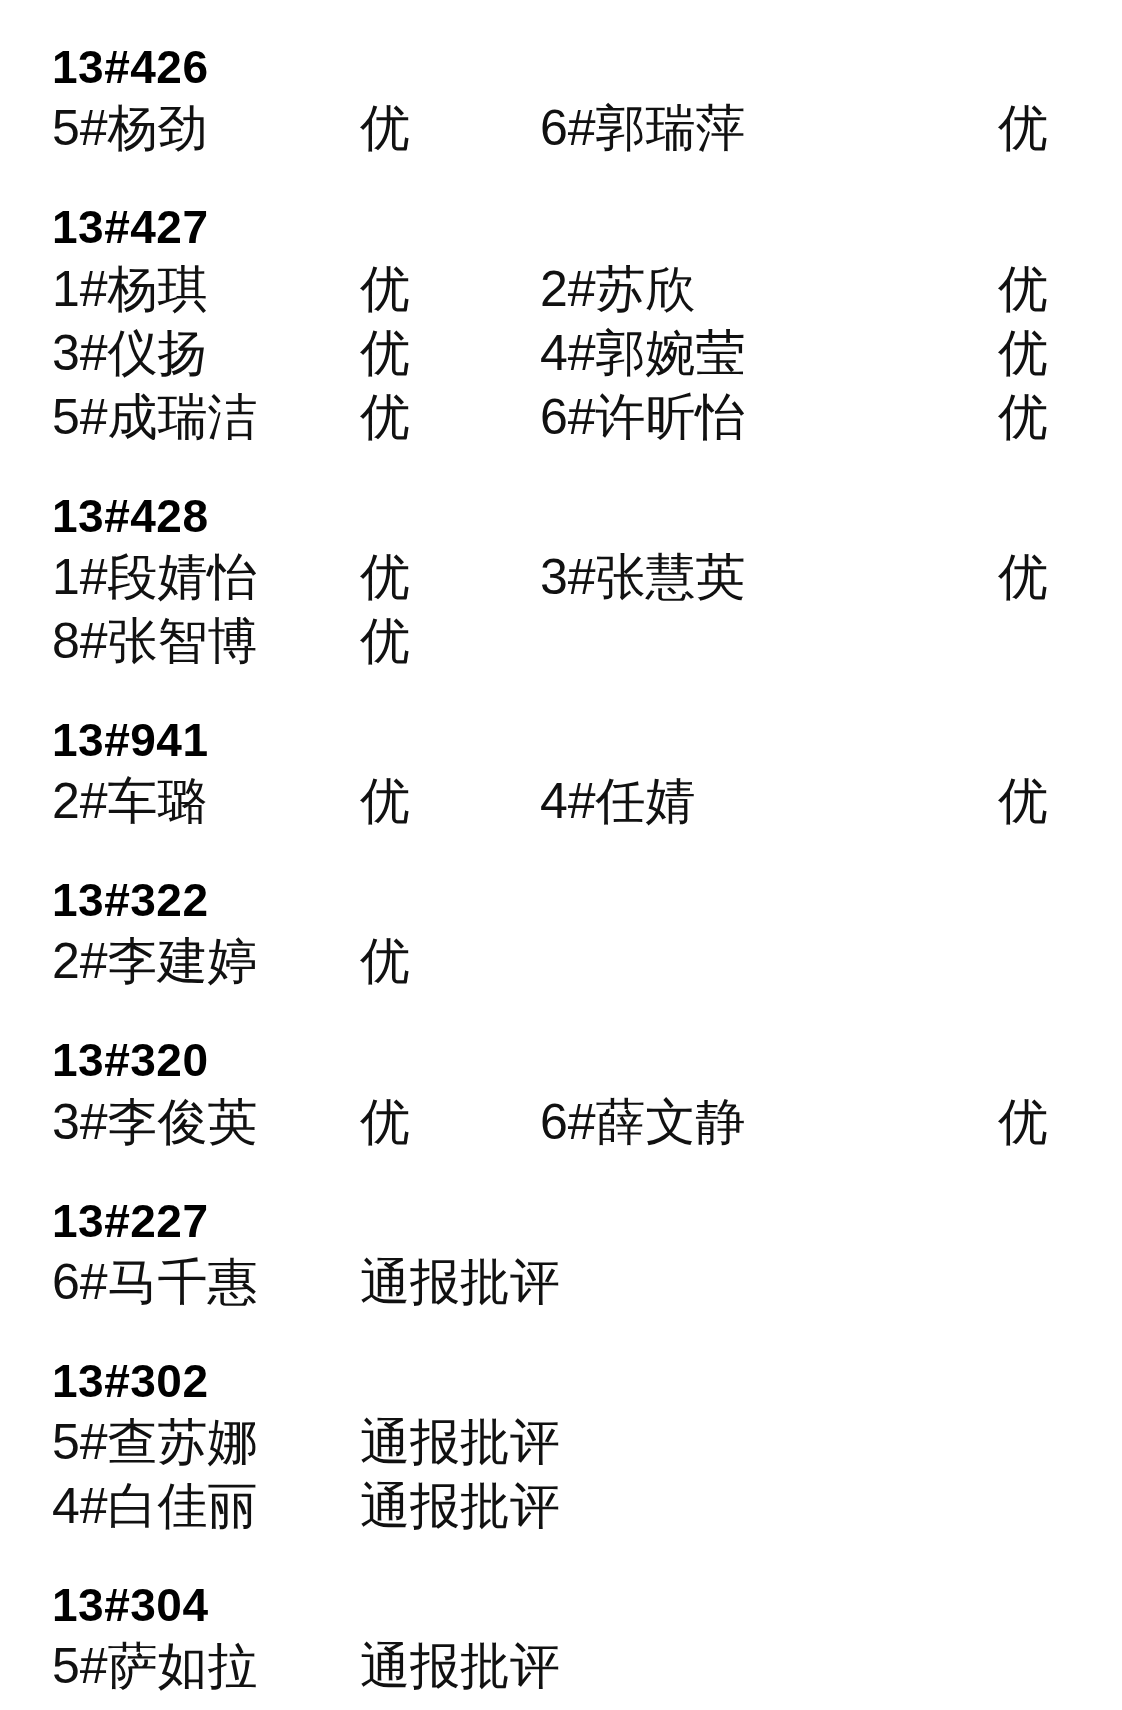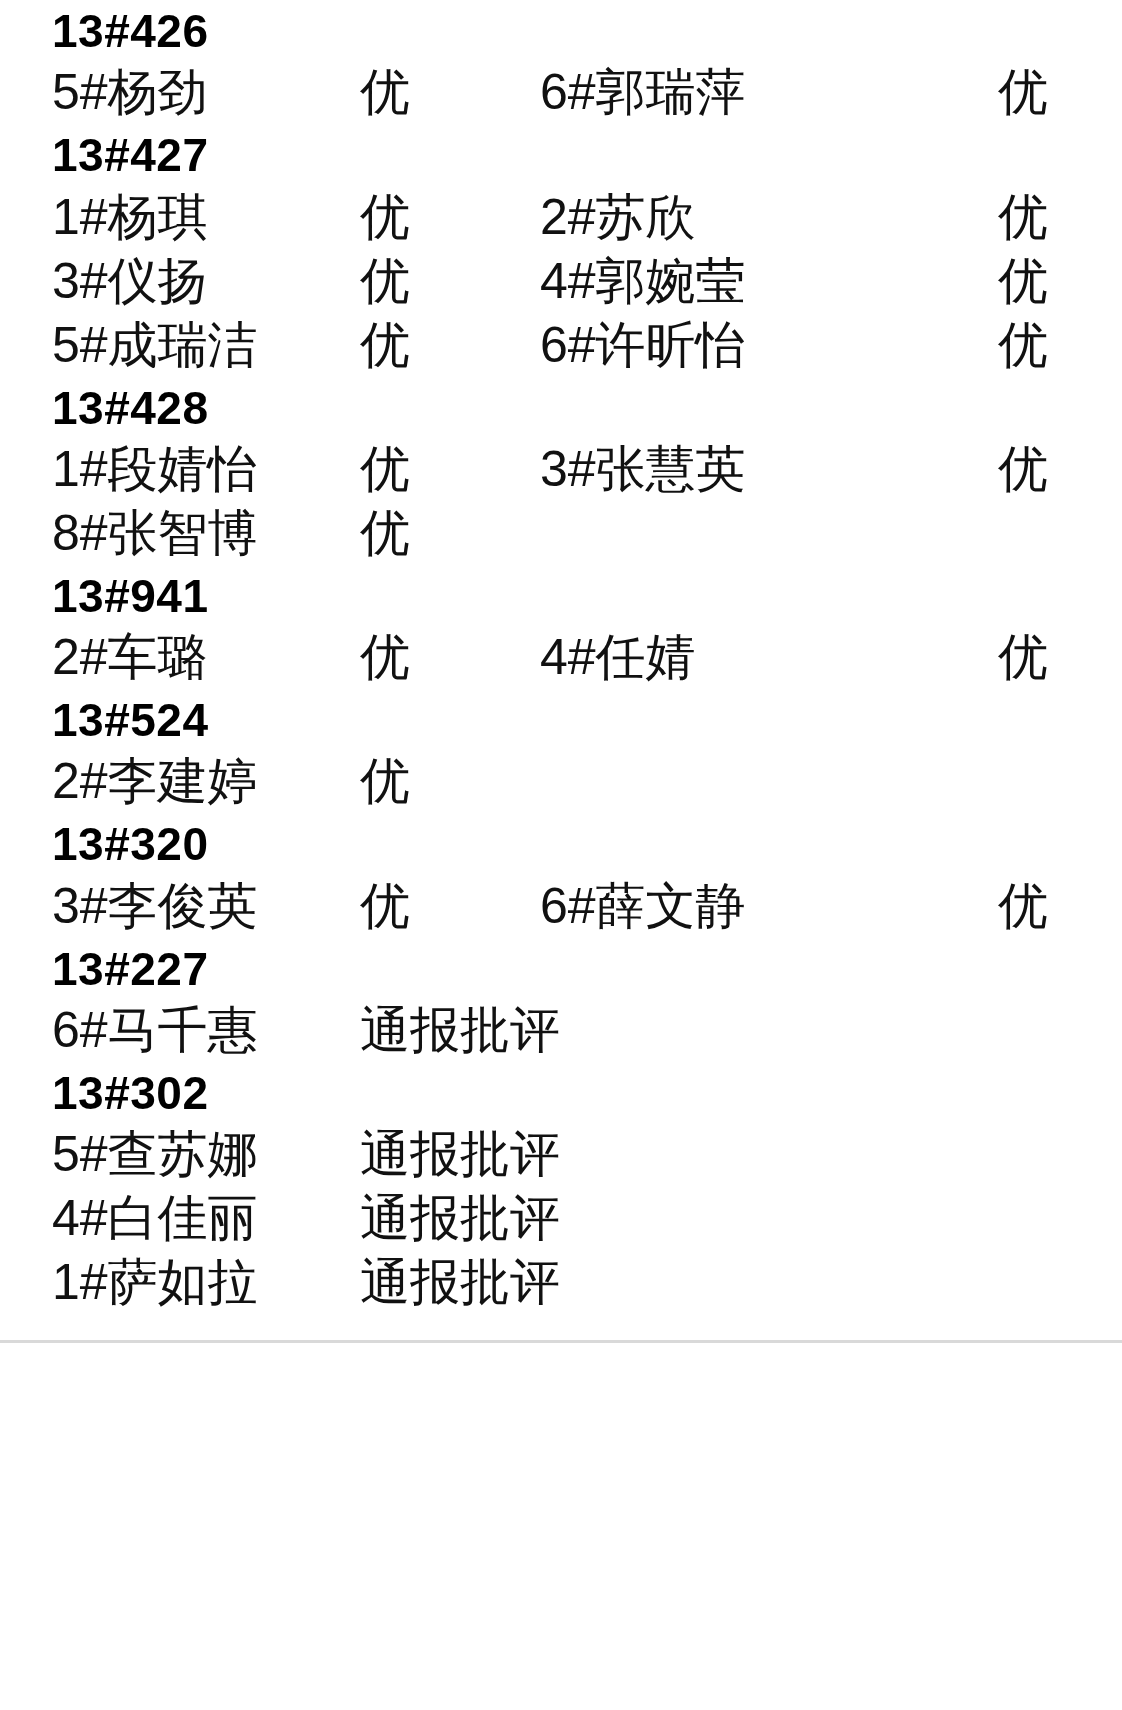--- a/index.html
+++ b/index.html
@@ -22,20 +22,21 @@
   .group {
     width: 100%;
   }
   .group-title {
     font-size: 46px;
     font-weight: 700;
     letter-spacing: 0.5px;
     color: #000000;
     padding: 4px 0 2px 52px;
     line-height: 1.18;
+    margin-top: 36px;
   }
   .row {
     display: flex;
     align-items: baseline;
     padding: 2px 0 2px 0;
     line-height: 1.2;
   }
   .cell {
     font-size: 50px;
     color: #111111;
@@ -140,21 +141,21 @@
   <div class="row">
     <span class="cell c-name1">2#车璐</span>
     <span class="cell c-mark1 mark-wide">优</span>
     <span class="cell c-name2">4#任婧</span>
     <span class="cell c-mark2 mark-wide">优</span>
   </div>
 </div>
   </div>
 
   <div class="group">
-    <div class="group-title">13#524</div>
+    <div class="group-title">13#322</div>
     <div class="group-rows">
   <div class="row">
     <span class="cell c-name1">2#李建婷</span>
     <span class="cell c-mark1 mark-wide">优</span>
     <span class="cell c-name2"></span>
     <span class="cell c-mark2 mark-wide"></span>
   </div>
 </div>
   </div>
 
@@ -195,23 +196,24 @@
   <div class="row">
     <span class="cell c-name1">4#白佳丽</span>
     <span class="cell c-mark1 mark-wide">通报批评</span>
     <span class="cell c-name2"></span>
     <span class="cell c-mark2 mark-wide"></span>
   </div>
 </div>
   </div>
 
   <div class="group">
-    <div class="group-rows">
-  <div class="row">
-    <span class="cell c-name1">1#萨如拉</span>
+    <div class="group-title">13#304</div>
+    <div class="group-rows">
+  <div class="row">
+    <span class="cell c-name1">5#萨如拉</span>
     <span class="cell c-mark1 mark-wide">通报批评</span>
     <span class="cell c-name2"></span>
     <span class="cell c-mark2 mark-wide"></span>
   </div>
 </div>
   </div>
 </div>
   <div class="bottom-rule"></div>
 </div>
 

